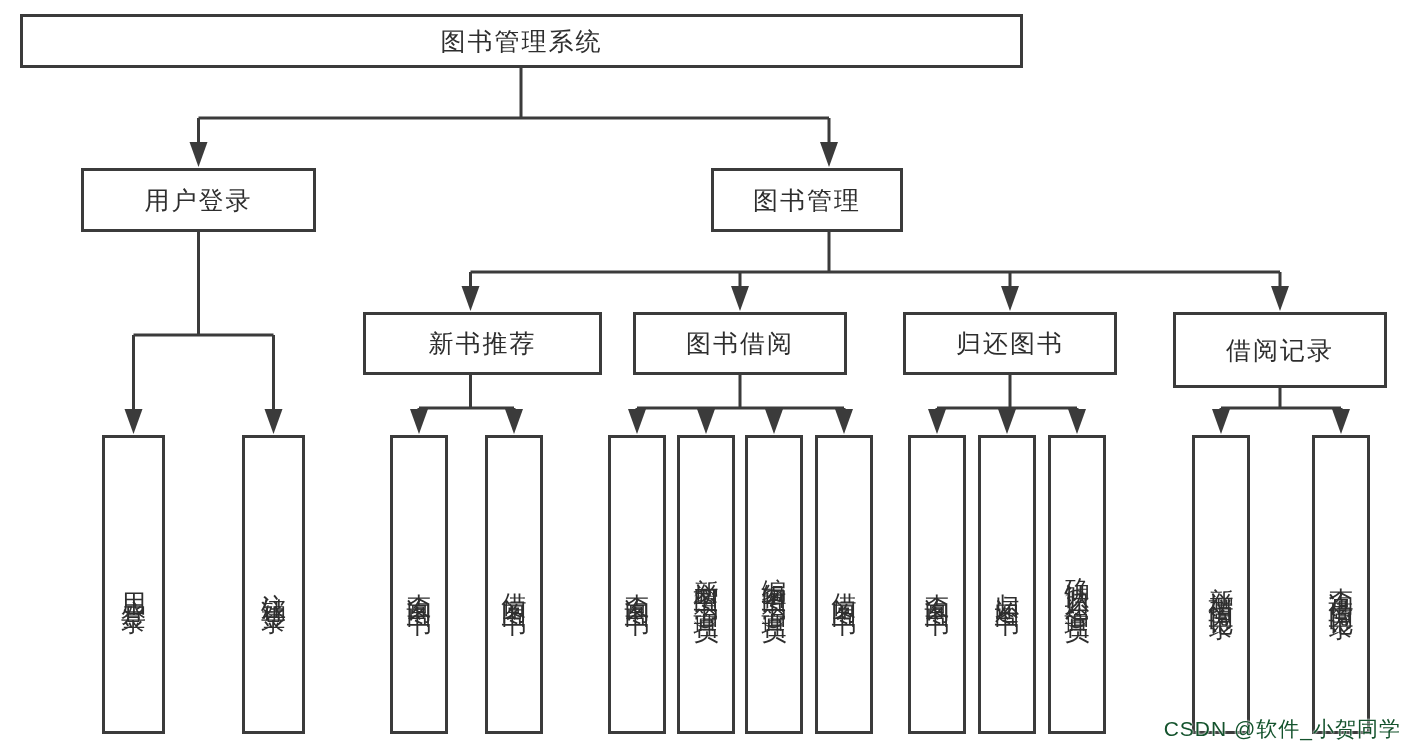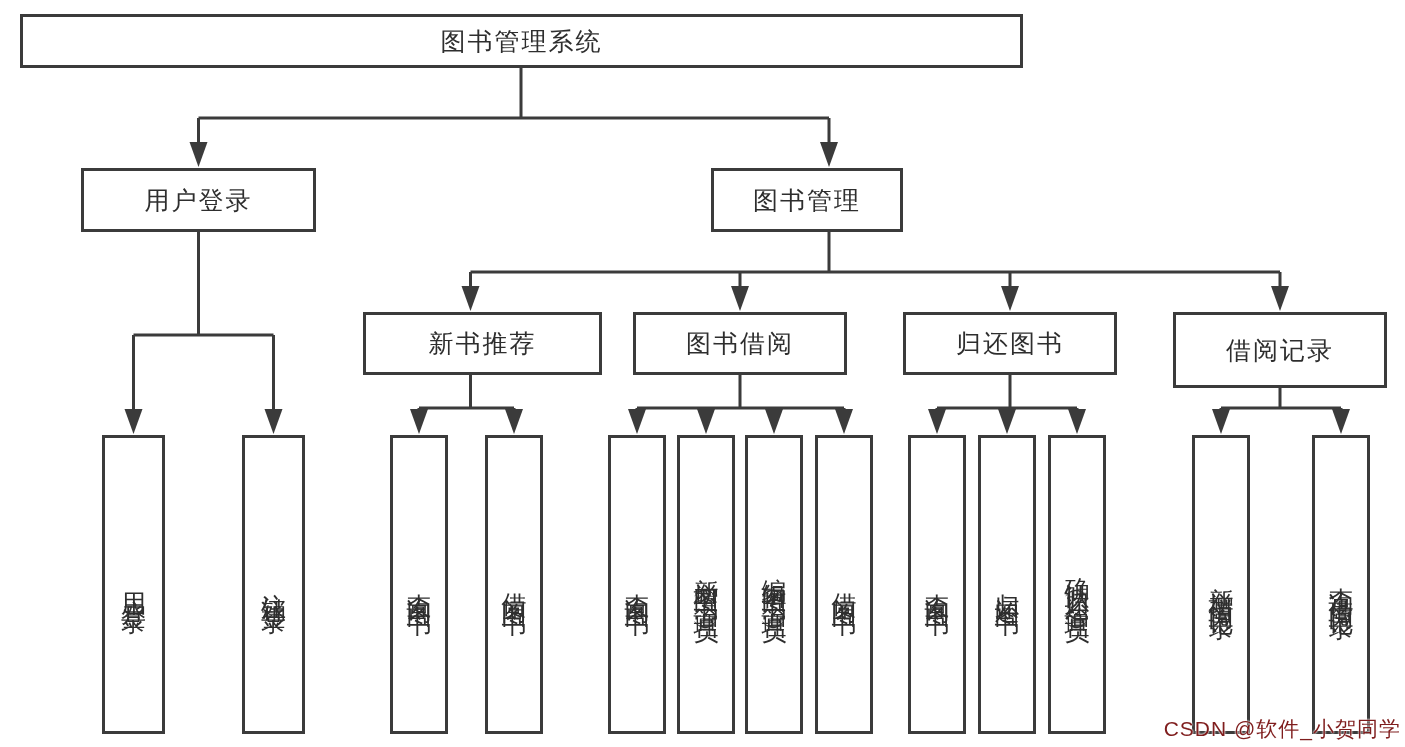--- a/index.html
+++ b/index.html
@@ -44,21 +44,21 @@
     font-size: 25px;
     letter-spacing: 6px;
     line-height: 1;
   }
   #watermark {
     position: absolute;
     right: 4px;
     bottom: 4px;
     font-size: 21px;
     letter-spacing: 1px;
-    color: #7f1d1d;
+    color: #14532d;
     text-shadow: 0 0 2px #ffffff, 0 0 2px #ffffff;
     z-index: 10;
     white-space: nowrap;
   }
 </style>
 </head>
 <body>
 
 <div id="canvas">
 

